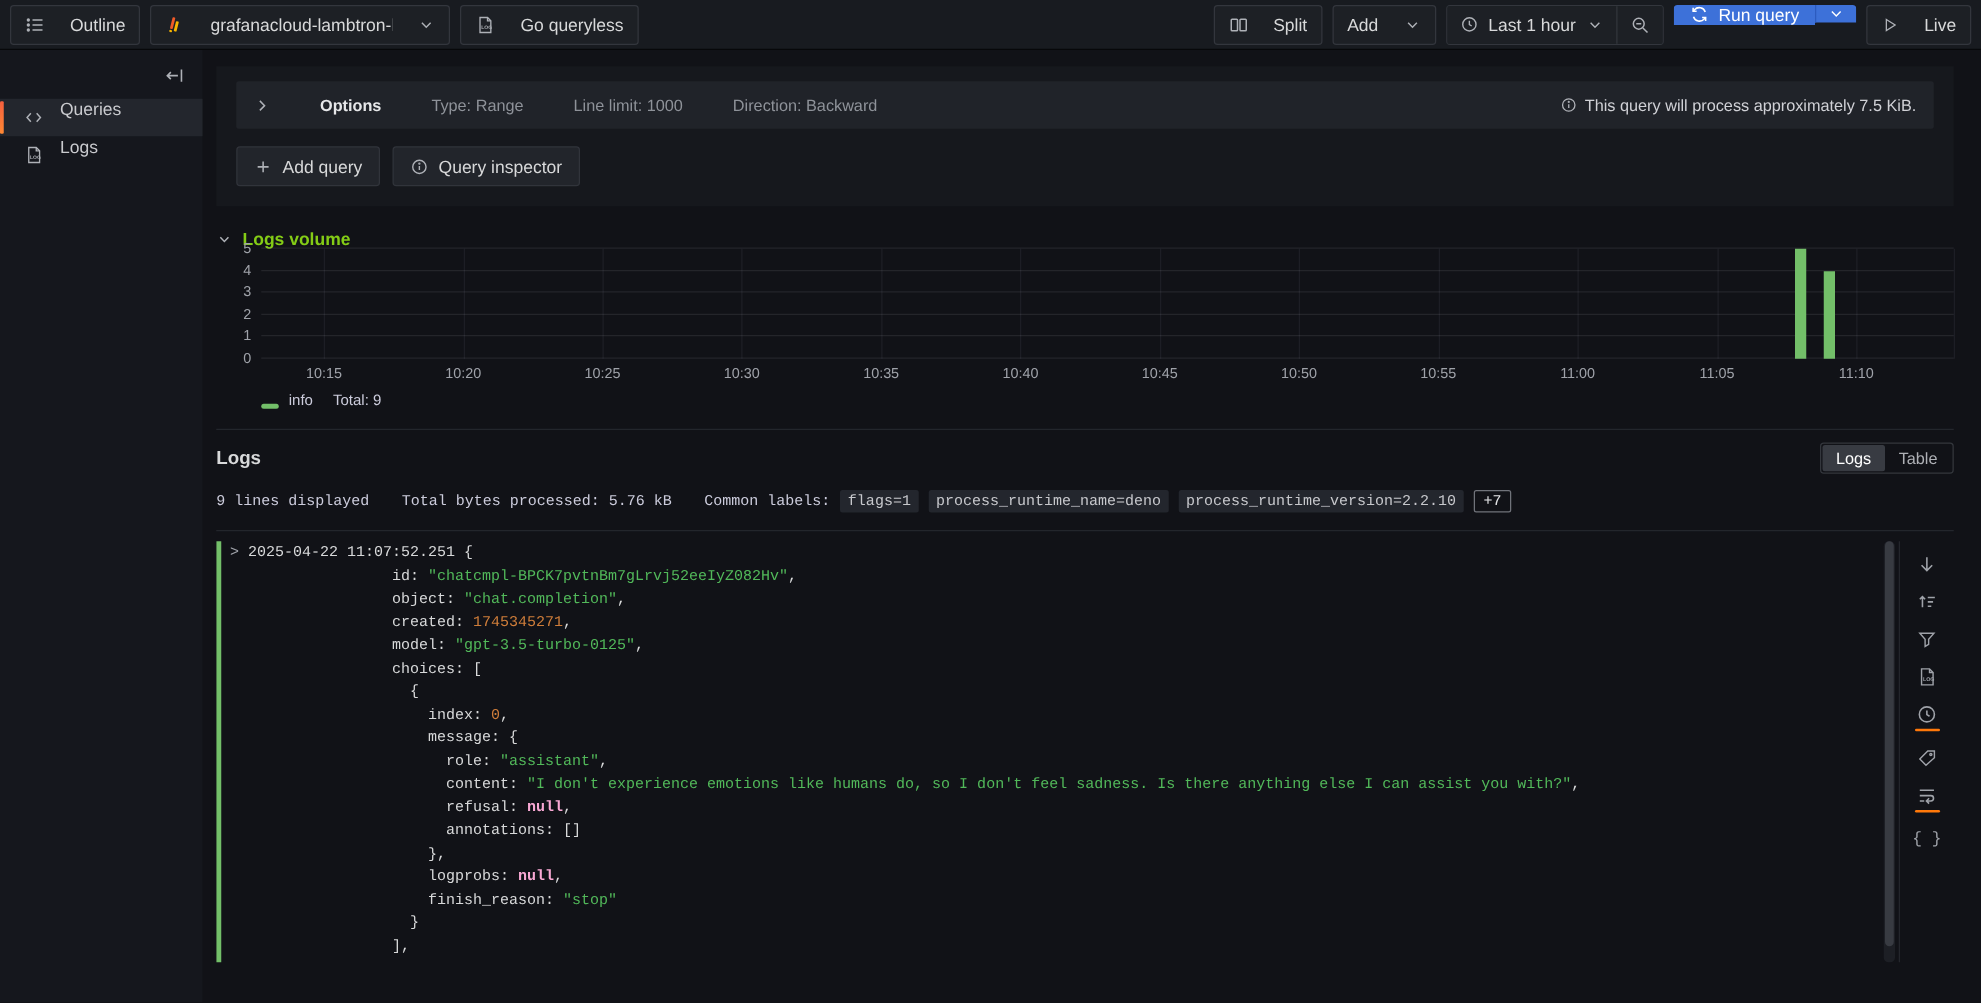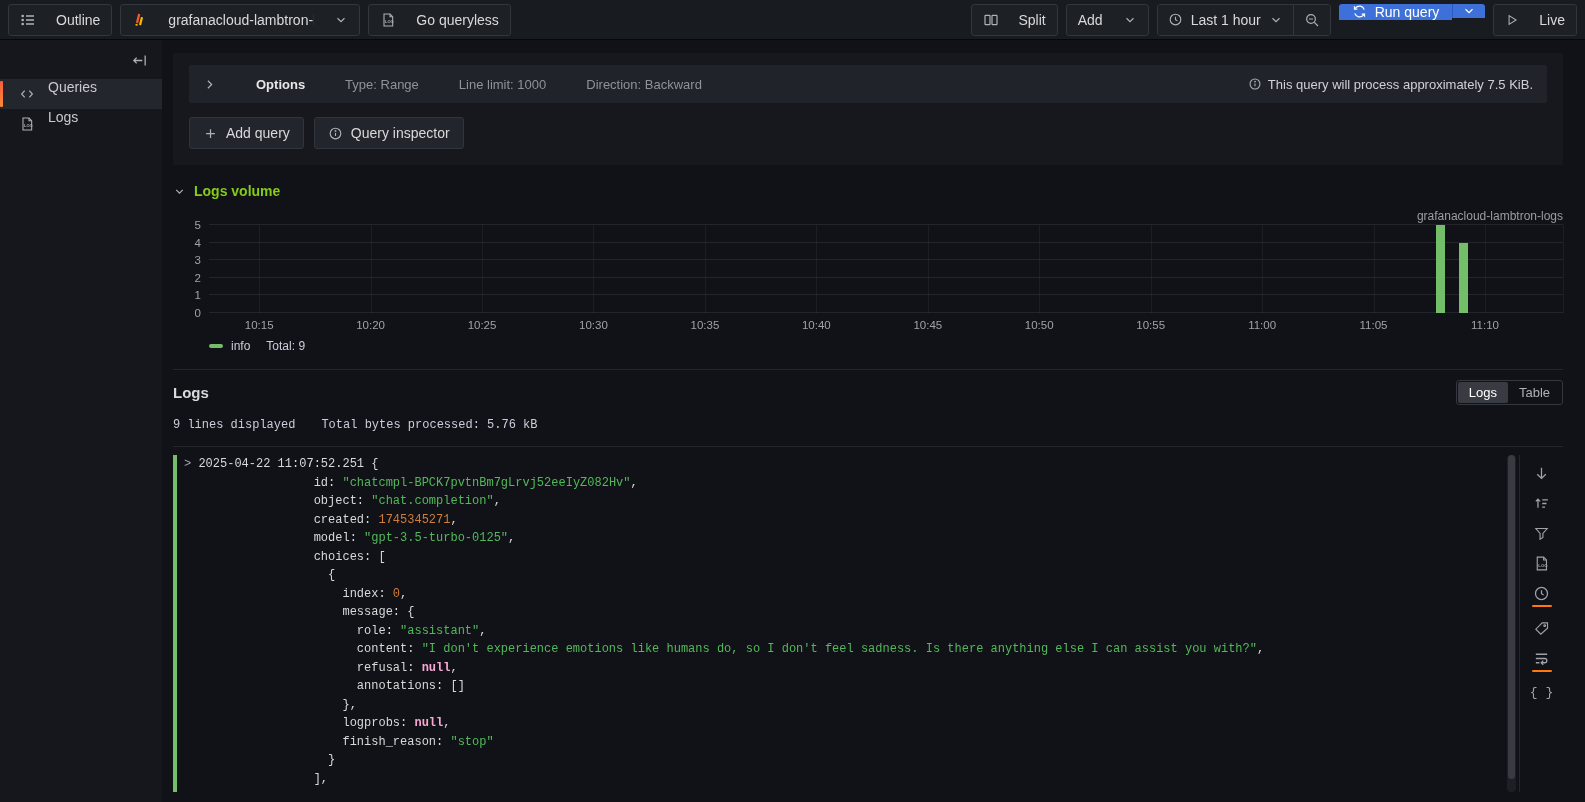--- a/index.html
+++ b/index.html
@@ -57,21 +57,21 @@
   .series-title { text-align:right; font-size:12px; color:#9a9da4; margin:10px 0 2px; }
   .chart { display:flex; }
   .y-axis { width:36px; position:relative; flex:none; }
   .y-lab { position:absolute; right:8px; font-size:11.5px; color:#9fa2a9; transform:translateY(6px); }
   .plot { flex:1; position:relative; height:88px; }
   .hgrid { position:absolute; left:0; right:0; height:1px; background:rgba(204,204,220,0.10); }
   .vgrid { position:absolute; top:0; bottom:0; width:1px; background:rgba(204,204,220,0.07); }
   .bar { position:absolute; bottom:0; width:9px; }
   .x-axis { margin-left:36px; position:relative; height:24px; }
   .x-lab { position:absolute; top:6px; transform:translateX(-50%); font-size:11.5px; color:#9fa2a9; }
-  .legend { display:flex; align-items:center; gap:8px; margin:2px 0 0 36px; font-size:12px; color:#ccccdc; }
+  .legend { display:flex; align-items:flex-end; gap:8px; margin:2px 0 0 36px; font-size:12px; color:#ccccdc; }
   .swatch { width:14px; height:4px; border-radius:2px; }
   .legend .total { margin-left:8px; }
 
   
   .logs-panel { margin:16px 22px 0 0; border-top:1px solid #23262c; padding-top:10px; }
   .lp-head { display:flex; align-items:center; justify-content:space-between; }
   .lp-title { font-size:15px; font-weight:700; }
   .toggle { display:flex; border:1px solid #34373d; border-radius:3px; padding:1px; }
   .toggle .tseg { padding:3px 11px; font-size:13px; color:#aeb0b5; cursor:pointer; border-radius:2px; }
   .toggle .tseg.on { background:#383b42; color:#fff; font-weight:500; }
@@ -296,21 +296,20 @@
 
     <section class="logs-volume">
       <div class="lv-header">
         <span class="icon">
           <svg width="13" height="13" viewBox="0 0 24 24" fill="none" stroke="currentColor" stroke-width="2.2">
               <path d="M6 9l6 6 6-6"></path>
             </svg>
         </span>
         <span>Logs volume</span>
       </div>
-      <div class="series-title">grafanacloud-lambtron-logs</div>
       <div class="chart">
         <div class="y-axis">
             <div class="y-lab" style="bottom: 0%;">0</div>
             <div class="y-lab" style="bottom: 20%;">1</div>
             <div class="y-lab" style="bottom: 40%;">2</div>
             <div class="y-lab" style="bottom: 60%;">3</div>
             <div class="y-lab" style="bottom: 80%;">4</div>
             <div class="y-lab" style="bottom: 100%;">5</div>
           </div>
         <div class="plot">
@@ -362,20 +361,29 @@
       <div class="lp-head">
         <span class="lp-title">Logs</span>
         <div class="toggle">
           <span class="tseg on">Logs</span>
           <span class="tseg">Table</span>
         </div>
       </div>
       <div class="meta-row">
         <span>9 lines displayed</span>
         <span>Total bytes processed: 5.76 kB</span>
+        <span class="meta-labels">
+          <span>Common labels:</span>
+          <span class="meta-labels">
+              <span class="chip">flags=1</span>
+              <span class="chip">process_runtime_name=deno</span>
+              <span class="chip">process_runtime_version=2.2.10</span>
+            </span>
+          <span class="chip-more">+7</span>
+        </span>
       </div>
       <div class="log-content">
         <div class="log-entry">
           <span class="lbar"></span>
           <div class="log-pre"><div><span class="seg-c">&gt; </span><span class="seg-p">2025-04-22 11:07:52.251 {</span></div><div><span>                  </span><span class="seg-p">id: </span><span class="seg-s">"chatcmpl-BPCK7pvtnBm7gLrvj52eeIyZ082Hv"</span><span class="seg-p">,</span></div><div><span>                  </span><span class="seg-p">object: </span><span class="seg-s">"chat.completion"</span><span class="seg-p">,</span></div><div><span>                  </span><span class="seg-p">created: </span><span class="seg-n">1745345271</span><span class="seg-p">,</span></div><div><span>                  </span><span class="seg-p">model: </span><span class="seg-s">"gpt-3.5-turbo-0125"</span><span class="seg-p">,</span></div><div><span>                  </span><span class="seg-p">choices: [</span></div><div><span>                    </span><span class="seg-p">{</span></div><div><span>                      </span><span class="seg-p">index: </span><span class="seg-n">0</span><span class="seg-p">,</span></div><div><span>                      </span><span class="seg-p">message: {</span></div><div><span>                        </span><span class="seg-p">role: </span><span class="seg-s">"assistant"</span><span class="seg-p">,</span></div><div><span>                        </span><span class="seg-p">content: </span><span class="seg-s">"I don't experience emotions like humans do, so I don't feel sadness. Is there anything else I can assist you with?"</span><span class="seg-p">,</span></div><div><span>                        </span><span class="seg-p">refusal: </span><span class="seg-b">null</span><span class="seg-p">,</span></div><div><span>                        </span><span class="seg-p">annotations: []</span></div><div><span>                      </span><span class="seg-p">},</span></div><div><span>                      </span><span class="seg-p">logprobs: </span><span class="seg-b">null</span><span class="seg-p">,</span></div><div><span>                      </span><span class="seg-p">finish_reason: </span><span class="seg-s">"stop"</span></div><div><span>                    </span><span class="seg-p">}</span></div><div><span>                  </span><span class="seg-p">],</span></div></div>
         </div>
         <div class="scrollbar">
             <span class="thumb"></span>
           </div>
         <div class="rail">

